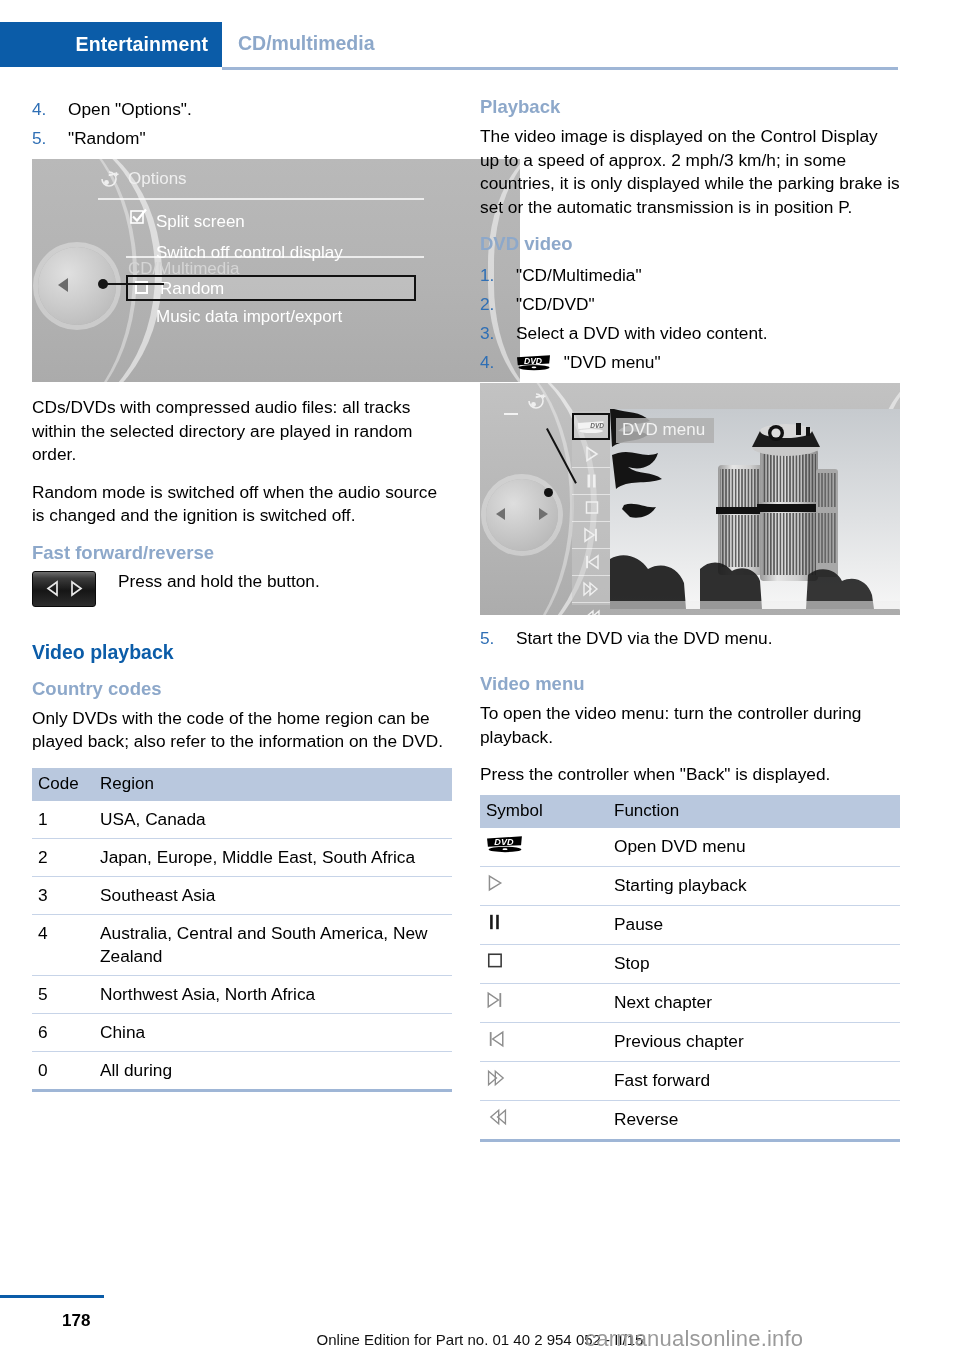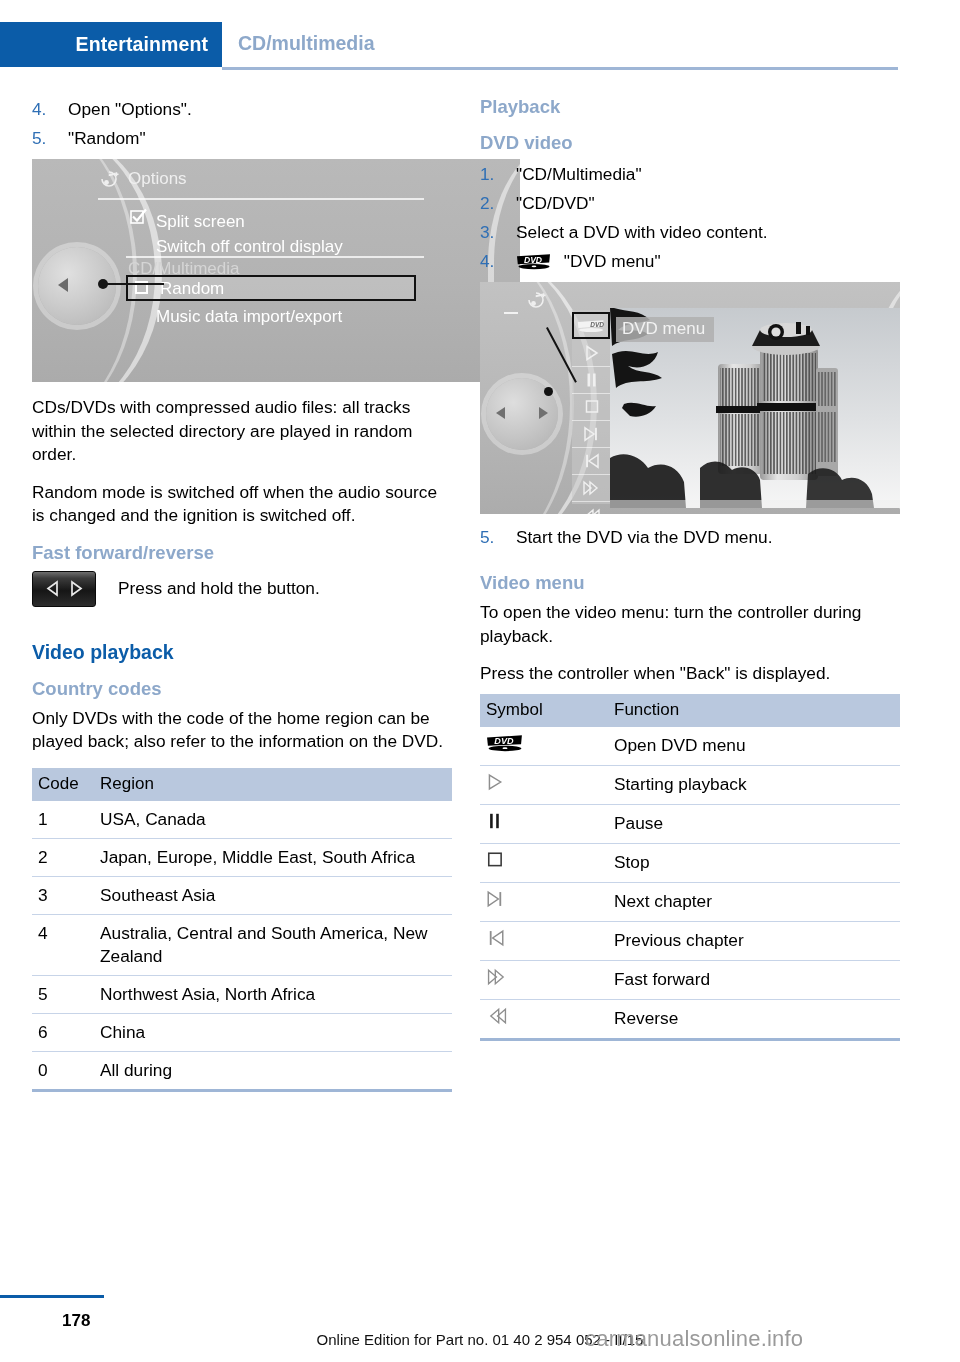--- a/index.html
+++ b/index.html
@@ -130,21 +130,21 @@
   .sel-box {
     position:absolute; left:94px; top:116px; width:290px; height:26px;
     border:2px solid #111; background:rgba(255,255,255,.16);
   }
   .cb {
     position:absolute; width:13px; height:13px;
     border:2px solid #ffffff;
   }
 
   
-  .ffrev-row { display:flex; align-items:center; margin:4px 0 0 0; }
+  .ffrev-row { display:flex; align-items:flex-start; margin:4px 0 0 0; }
   .hw-button {
     width:64px; height:36px; border-radius:3px;
     background:linear-gradient(180deg,#6e6e6e 0%,#3c3c3c 18%,#161616 55%,#2d2d2d 100%);
     border:1px solid #0a0a0a;
     display:flex; align-items:center; justify-content:space-around;
     padding:0 7px; flex:none;
   }
   .hw-button svg { display:block; }
   .ffrev-label { margin-left:22px; font-size:17.3px; color:#000; }
 
@@ -294,21 +294,21 @@
     </svg>
     <div class="shot-title">Options</div>
     <div class="hr-top"></div>
 
     <svg class="cb" style="left:98px; top:49px; border:none; width:17px; height:17px;" viewBox="0 0 17 17">
       <rect x="1" y="3" width="12" height="12" fill="none" stroke="#ffffff" stroke-width="1.6"></rect>
       <path d="M3 8.5l4 4L16 1.5" fill="none" stroke="#ffffff" stroke-width="2.2"></path>
     </svg>
     <div class="menu-item" style="left:124px; top:53px;">Split screen</div>
 
-    <div class="menu-item" style="left:124px; top:78px;text-align:right;">Switch off control display</div>
+    <div class="menu-item" style="left:124px; top:84px;text-align:right;">Switch off control display</div>
 
     <div class="hr-mid"></div>
     <div class="menu-item dim" style="left:96px; top:100px;">CD/Multimedia</div>
 
     <div class="sel-box"></div>
     <div class="cb" style="left:103px; top:122px;"></div>
     <div class="menu-item" style="left:128px; top:120px;">Random</div>
 
     <div class="menu-item" style="left:124px; top:148px;">Music data import/export</div>
 
@@ -376,20 +376,21 @@
         <td>All during</td>
       </tr>
     </tbody>
   </table>
   <div class="tbl-end"></div>
 </div>
 
 <div class="col col-right">
 
   <h3 class="h-light" style="margin-top:0;">Playback</h3>
+  <p class="body">The video image is displayed on the Control Display up to a speed of approx. 2 mph/3 km/h; in some countries, it is only displayed while the parking brake is set or the automatic transmission is in position P.</p>
 
   <h3 class="h-light">DVD video</h3>
 
   <ol class="steps">
     <li>
       <span class="num">1.</span>
       <span>"CD/Multimedia"</span>
     </li>
     <li>
       <span class="num">2.</span>

